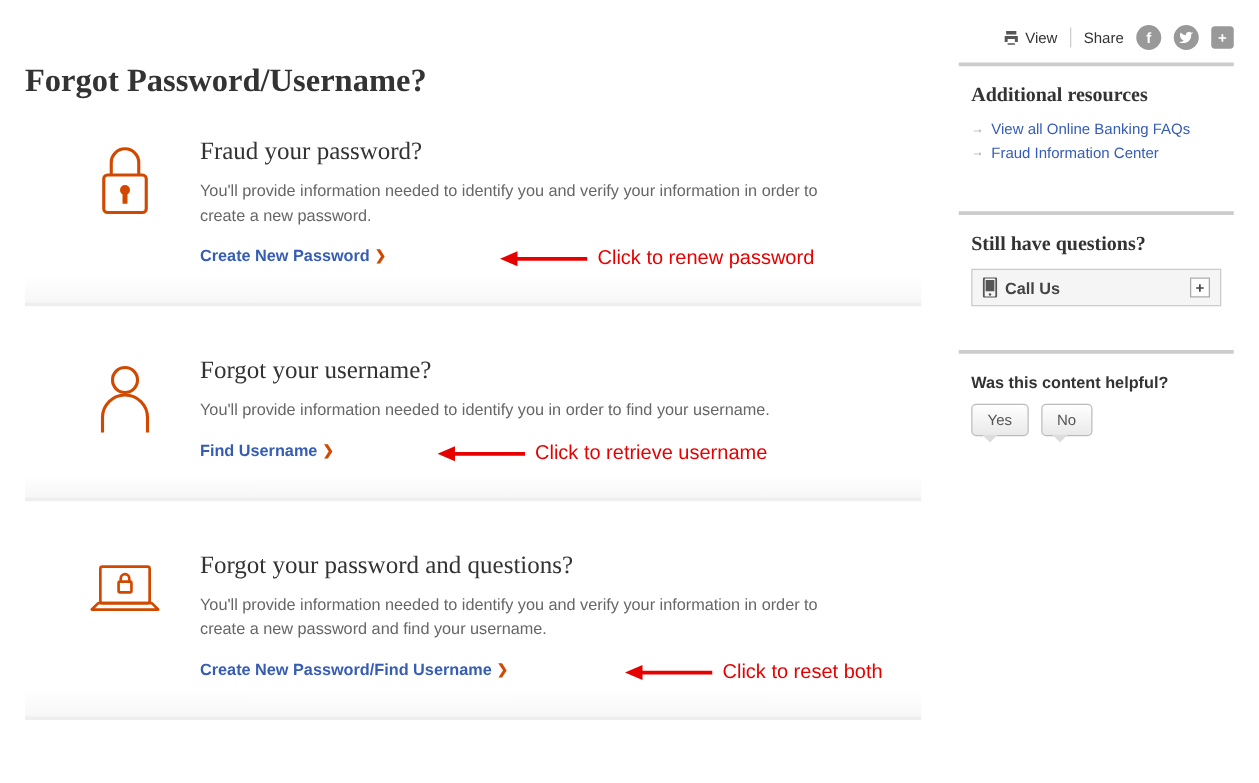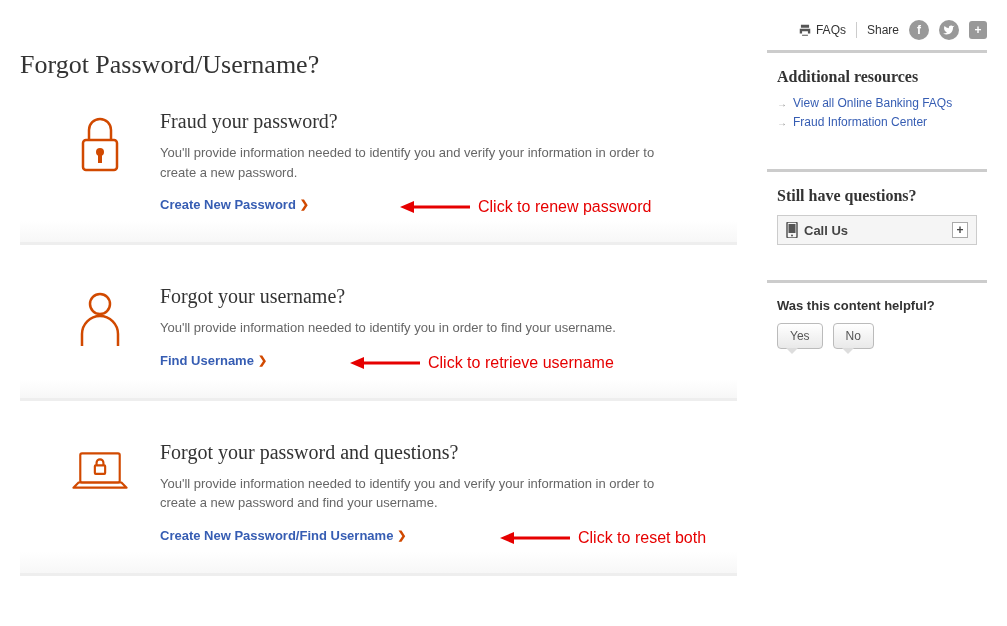--- a/index.html
+++ b/index.html
@@ -10,21 +10,21 @@
     font-size: 13px;
     padding: 20px;
     width: 1007px;
   }
   .container { display: flex; gap: 30px; }
   .main { flex: 1; }
   .sidebar { width: 220px; }
   h1 {
     font-family: Georgia, serif;
     font-size: 26px;
-    font-weight: normal;
+    font-weight: bold;
     color: #333;
     margin-bottom: 20px;
   }
   .intro { color: #666; margin-bottom: 25px; line-height: 1.5; max-width: 620px; }
   .option-block {
     display: flex;
     gap: 30px;
     padding: 10px 0 30px 50px;
     border-bottom: 3px solid #eee;
     margin-bottom: 30px;
@@ -111,21 +111,21 @@
 </head>
 <body>
 
 <div class="top-row">
   <div></div>
   <div class="top-utils">
     <div class="print-link">
       <svg width="14" height="14" viewBox="0 0 24 24">
           <path fill="#555" d="M19 8H5V3h14v5zm2 2H3v8h4v4h10v-4h4v-8zM7 20v-6h10v6H7z"></path>
         </svg>
-      <span>FAQs</span>
+      <span>View</span>
     </div>
     <div class="divider-v"></div>
     <span class="share-label">Share</span>
     <span class="share-icon">f</span>
     <span class="share-icon">
       <svg width="12" height="12" viewBox="0 0 24 24">
           <path fill="#fff" d="M23 3a10.9 10.9 0 01-3.14 1.53A4.48 4.48 0 0016 3a4.48 4.48 0 00-4.47 4.47c0 .35.04.7.11 1.03A12.7 12.7 0 013 4s-4 9 5 13a13 13 0 01-8 2c9 5 20 0 20-11.5 0-.28 0-.56-.02-.83A7.72 7.72 0 0023 3z"></path>
         </svg>
     </span>
     <span class="share-icon share-plus">+</span>

